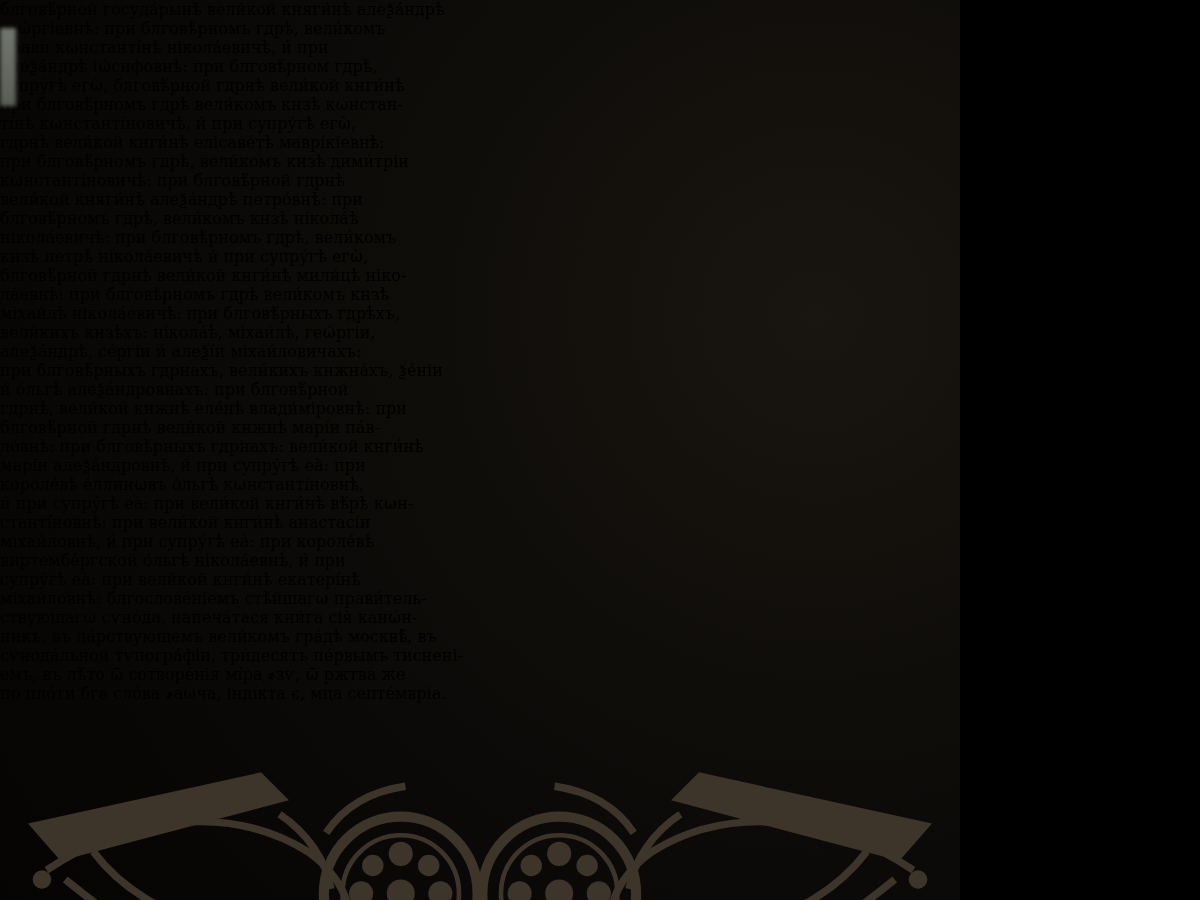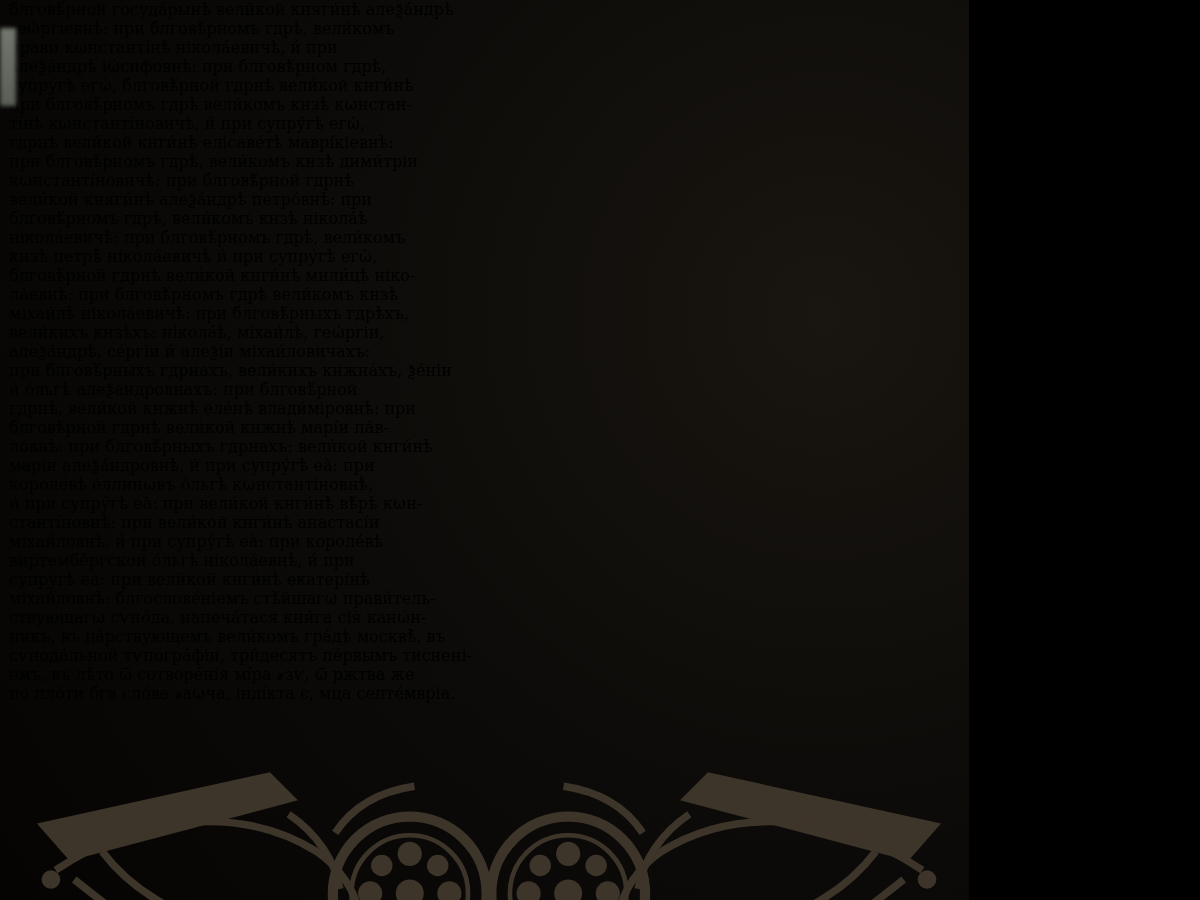--- a/index.html
+++ b/index.html
@@ -1,21 +1,20 @@
 <!DOCTYPE html>
 <html><head>
 <meta charset="utf-8">
 <style>
   html,body{margin:0;padding:0;background:#000;}
   .photo{
     position:relative;width:960px;height:900px;overflow:hidden;
     background:
       radial-gradient(circle at 85% 35%, #191510, #0b0a08 55%, #050403 100%);
     font-family:"DejaVu Serif","DejaVu Sans",serif;
-    padding-left:9px;
   }
   
   .bg-left-sliver{position:absolute;left:0;top:28px;width:16px;height:78px;
     background:linear-gradient(180deg,#8d9389,#6f746a);filter:blur(2px);opacity:.8;}
   
   .cover-topright{position:absolute;left:1020px;top:0;width:150px;height:60px;
     background:linear-gradient(100deg,#4a3category;background:#000;}
   .cover-topright{position:absolute;left:1020px;top:0;width:150px;height:60px;
     background:linear-gradient(100deg,#523c28,#6b4f33 45%,#3a2a1a);
     clip-path:polygon(2% 4%,82% 28%,100% 62%,88% 100%,40% 55%,0 30%);filter:blur(.5px);}

